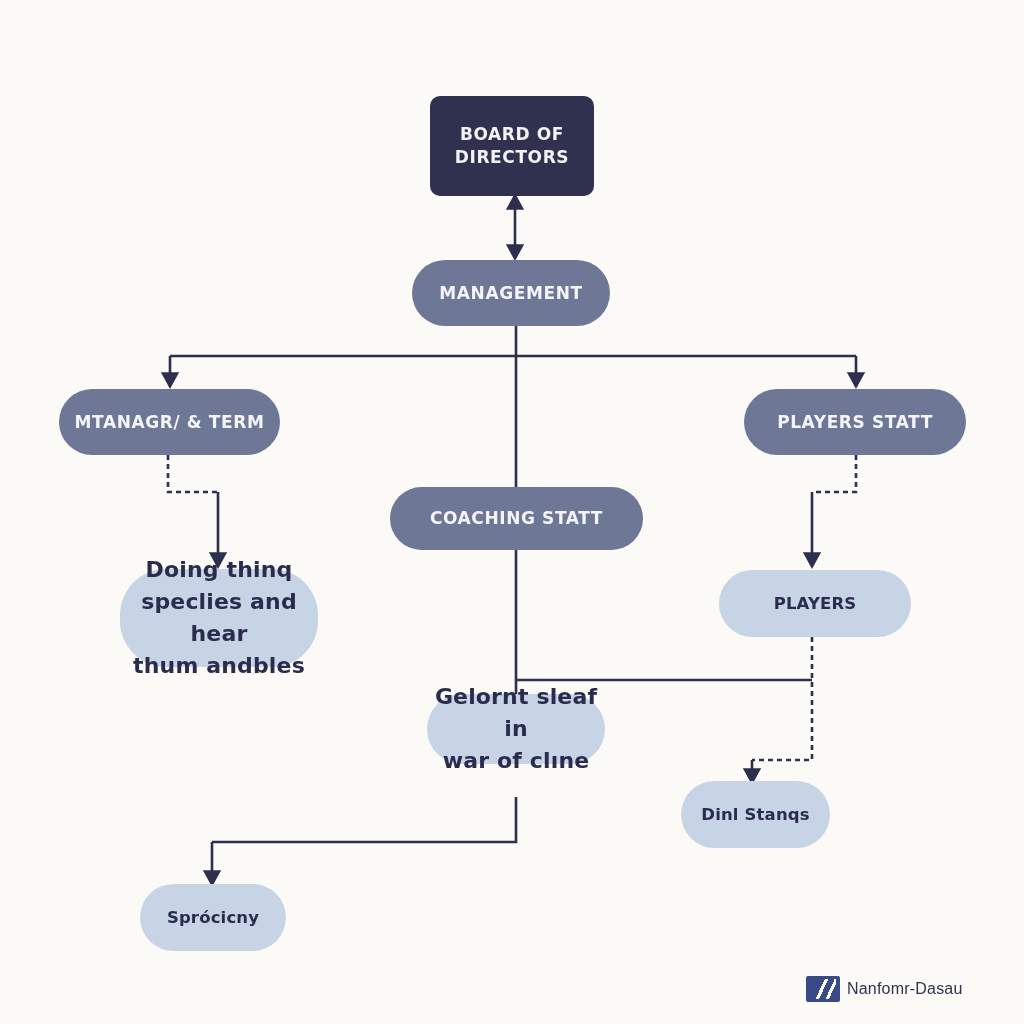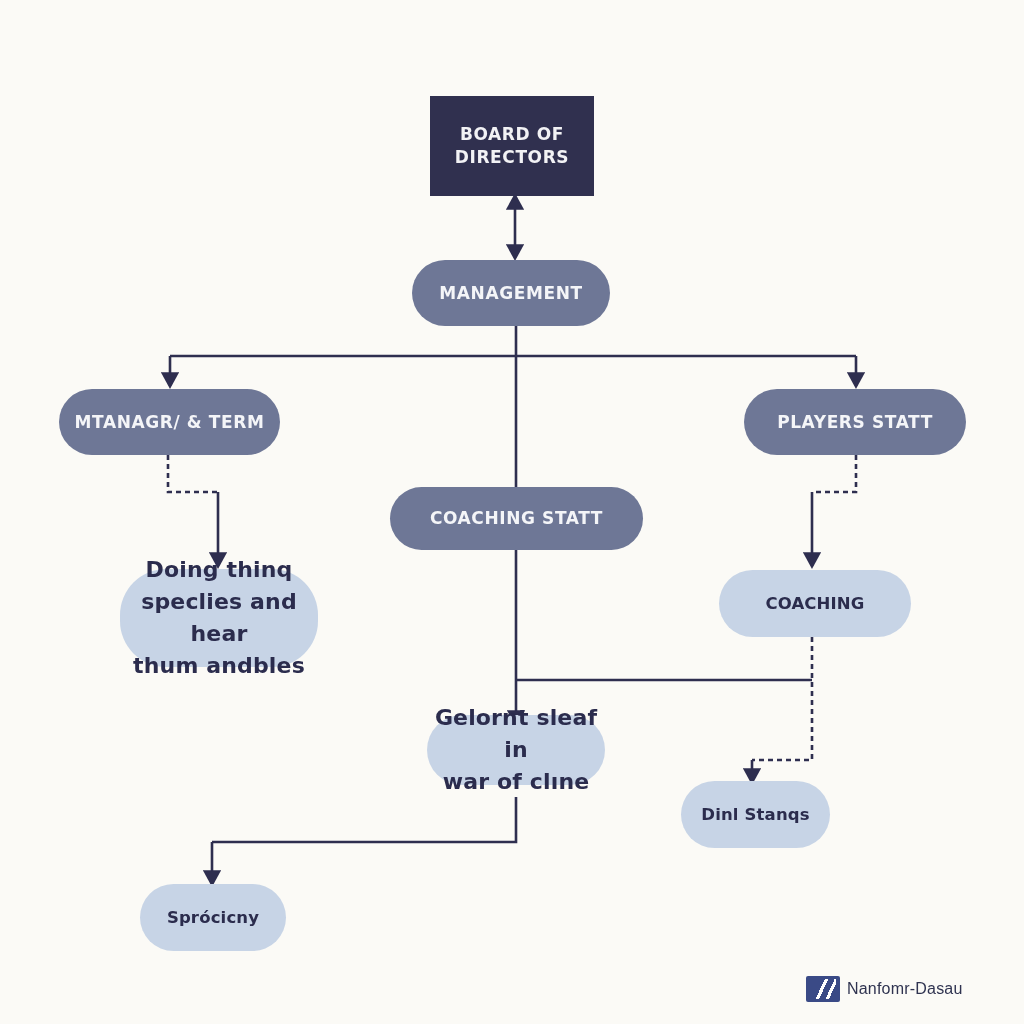--- a/index.html
+++ b/index.html
@@ -32,21 +32,21 @@
     z-index: 2;
   }
   .node .label {
     display: block;
     width: 100%;
     white-space: pre-line;
   }
   .node-root {
     background: #30304f;
     color: #f2f2f5;
-    border-radius: 0;
+    border-radius: 10px;
     font-weight: 700;
     font-size: 17px;
     letter-spacing: 0.6px;
     line-height: 1.35;
   }
   .node-mid {
     background: #6e7796;
     color: #f4f5f8;
     border-radius: 40px;
     font-weight: 700;
@@ -177,24 +177,24 @@
     <span class="label">COACHING STATT</span>
   </div>
 
   <div class="node node-leaf multi" style="left:120px; top:569px; width:198px; height:98px;">
     <span class="label">Doing thinq
 speclies and hear
 thum andbles</span>
   </div>
 
   <div class="node node-leaf" style="left:719px; top:570px; width:192px; height:67px;">
-    <span class="label">COACHING</span>
-  </div>
-
-  <div class="node node-leaf multi" style="left:427px; top:715px; width:178px; height:70px;">
+    <span class="label">PLAYERS</span>
+  </div>
+
+  <div class="node node-leaf multi" style="left:427px; top:694px; width:178px; height:70px;">
     <span class="label">Gelornt sleaf in
 war of clıne</span>
   </div>
 
   <div class="node node-leaf" style="left:681px; top:781px; width:149px; height:67px;">
     <span class="label">Dinl Stanqs</span>
   </div>
 
   <div class="node node-leaf" style="left:140px; top:884px; width:146px; height:67px;">
     <span class="label">Sprócicny</span>

